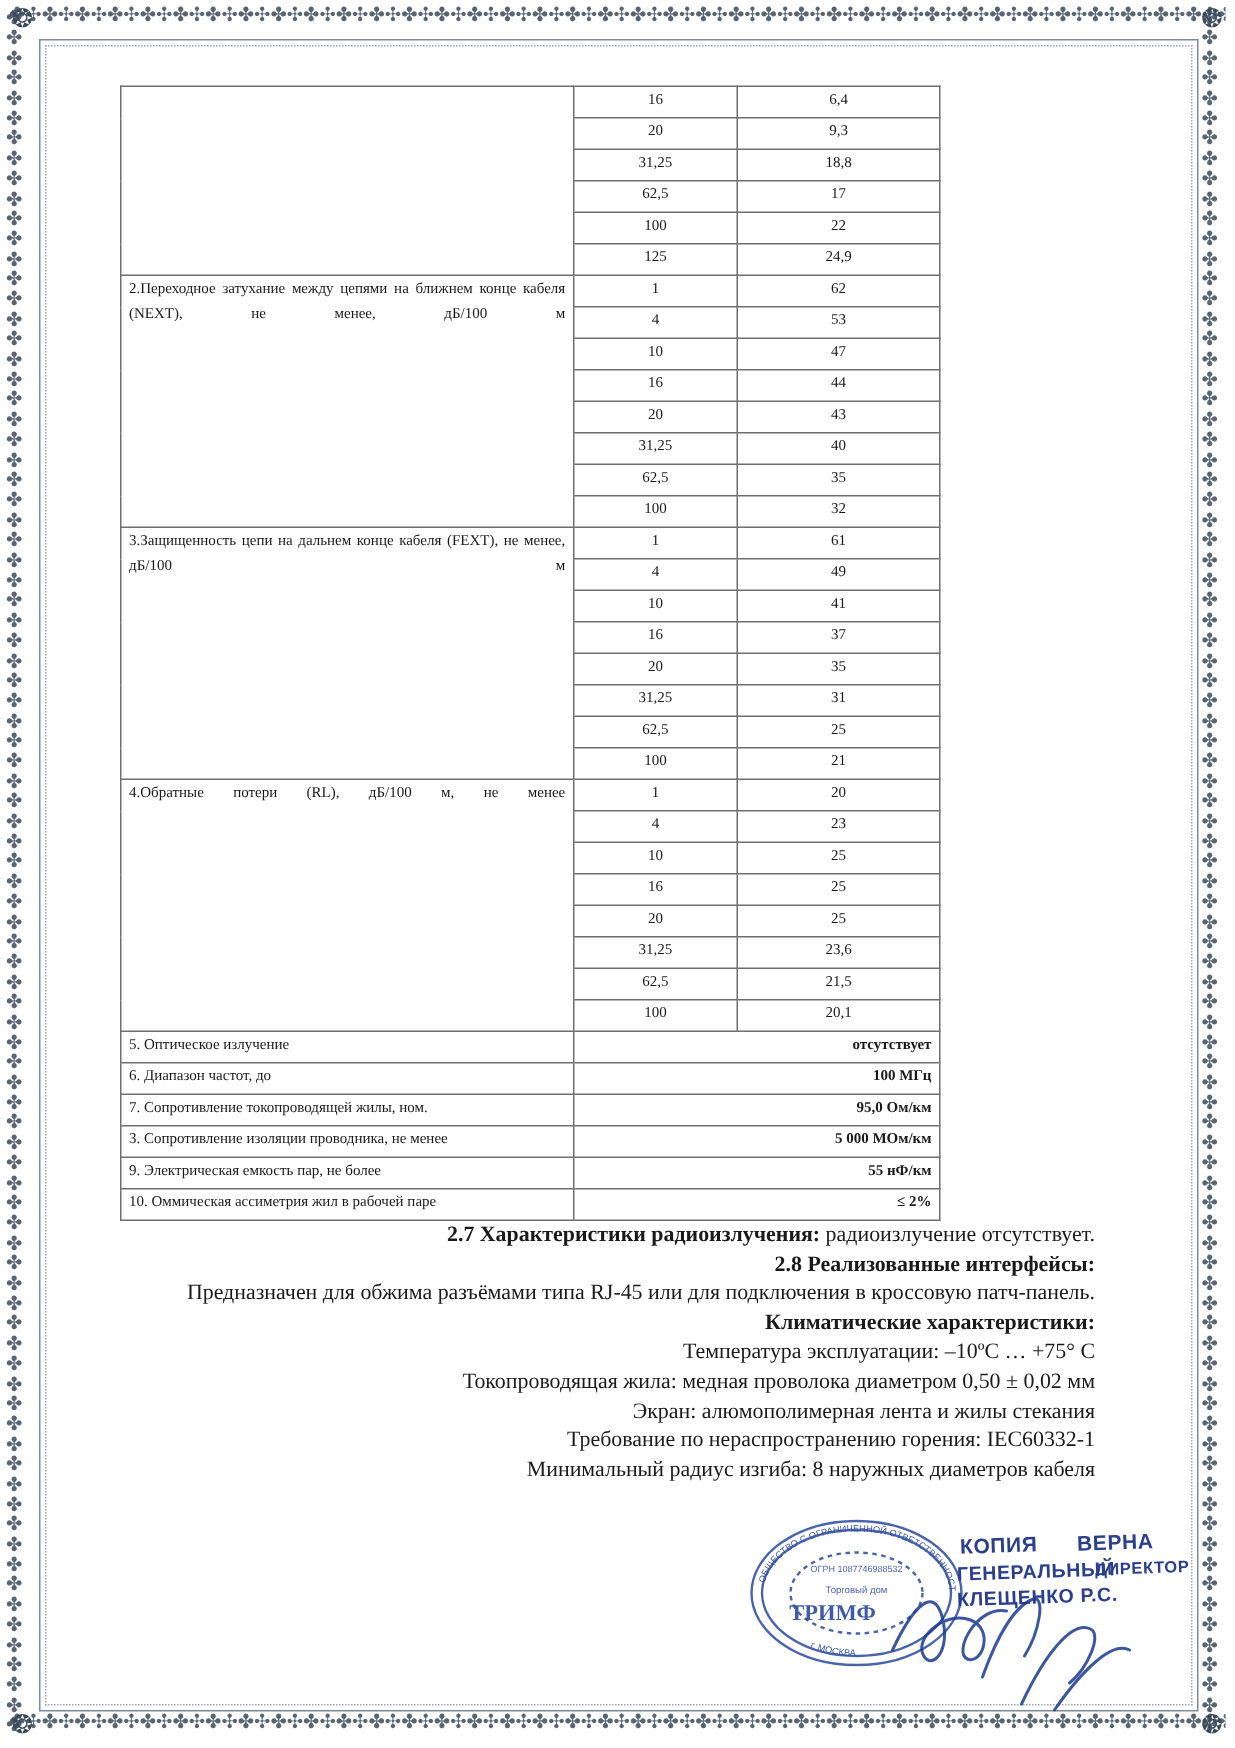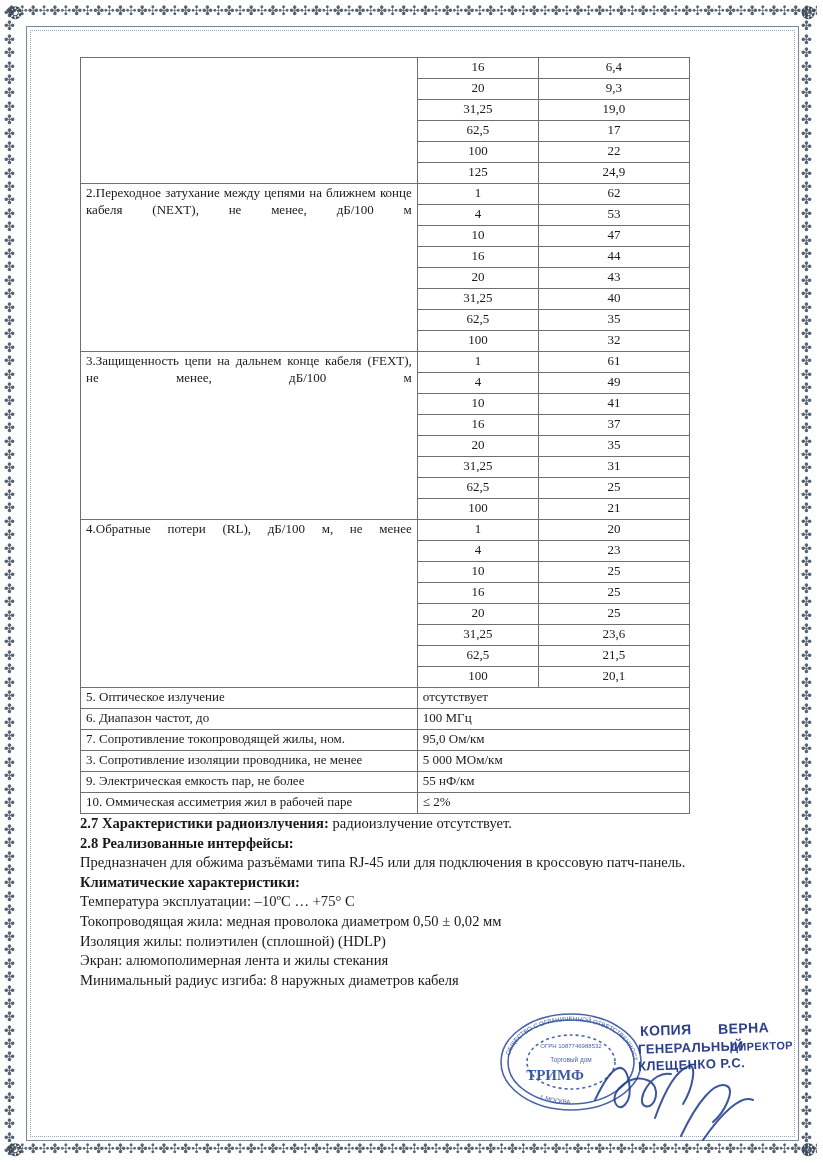--- a/index.html
+++ b/index.html
@@ -48,48 +48,48 @@
   .c-tr{left:798px;top:3px;}
   .c-bl{left:5px;top:1140px;}
   .c-br{left:798px;top:1140px;}
 
   
   .content{
     position:absolute;left:80px;top:57px;width:650px;
   }
   table.spec{
     border-collapse:collapse;
-    width:610px;
-    font-size:13px;
+    width:547px;
+    font-size:10px;
   }
   table.spec td{
     border:1px solid #6f6f6f;
     padding:1px 5px;
     vertical-align:top;
     line-height:16.5px;
     height:18px;
   }
   td.param{
     width:366px;
     text-align:justify;
     text-align-last:justify;
     padding:2px 6px 2px 6px;
   }
   td.param.nojust{text-align:left;text-align-last:left;margin-left:12px;}
   td.freq{width:124px;text-align:center;}
   td.val{width:160px;text-align:center;}
-  td.wide{text-align:left;}
+  td.wide{text-align:right;font-weight:bold;}
 
   .para{
     font-size:14.6px;
     line-height:19.6px;
     margin-top:2px;
   }
   .para b{font-weight:bold;}
-  .tight{margin:0;}
+  .tight{margin:0;text-align:right;}
 
   
   .stamp-round{
     position:absolute;left:495px;top:1010px;width:152px;height:105px;
     pointer-events:none;
   }
   .stamp-round svg{display:block;}
   .stamp-text{
     position:absolute;
     color:#2b3f8c;
@@ -306,21 +306,21 @@
           <td class="param nojust" rowspan="6"></td>
           <td class="freq">16</td>
           <td class="val">6,4</td>
         </tr>
         <tr>
           <td class="freq">20</td>
           <td class="val">9,3</td>
         </tr>
         <tr>
           <td class="freq">31,25</td>
-          <td class="val">19,0</td>
+          <td class="val">18,8</td>
         </tr>
         <tr>
           <td class="freq">62,5</td>
           <td class="val">17</td>
         </tr>
         <tr>
           <td class="freq">100</td>
           <td class="val">22</td>
         </tr>
         <tr>
@@ -453,22 +453,22 @@
       </tbody>
   </table>
 
   <div id="sections">
       <p class="para tight"><b>2.7 Характеристики радиоизлучения:</b><span> радиоизлучение отсутствует.</span></p>
       <p class="para tight"><b>2.8 Реализованные интерфейсы:</b></p>
       <p class="para tight"><span>Предназначен для обжима разъёмами типа RJ-45 или для подключения в кроссовую патч-панель.</span></p>
       <p class="para tight"><b>Климатические характеристики:</b></p>
       <p class="para tight"><span>Температура эксплуатации: –10ºC … +75° С</span></p>
       <p class="para tight"><span>Токопроводящая жила: медная проволока диаметром 0,50 ± 0,02 мм</span></p>
-      <p class="para tight"><span>Изоляция жилы: полиэтилен (сплошной) (HDLP)</span></p>
       <p class="para tight"><span>Экран: алюмополимерная лента и жилы стекания</span></p>
+      <p class="para tight"><span>Требование по нераспространению горения: IEC60332-1</span></p>
       <p class="para tight"><span>Минимальный радиус изгиба: 8 наружных диаметров кабеля</span></p>
     </div>
 </div>
 
 <div class="stamp-round">
   <svg width="152" height="105" viewBox="0 0 152 105">
     <g fill="none" stroke="#2b4a9c" stroke-width="1.6" opacity="0.85">
       <ellipse cx="76" cy="52" rx="70" ry="48"></ellipse>
       <ellipse cx="76" cy="52" rx="63" ry="42"></ellipse>
       <ellipse cx="76" cy="52" rx="44" ry="27" stroke-dasharray="3 3"></ellipse>

